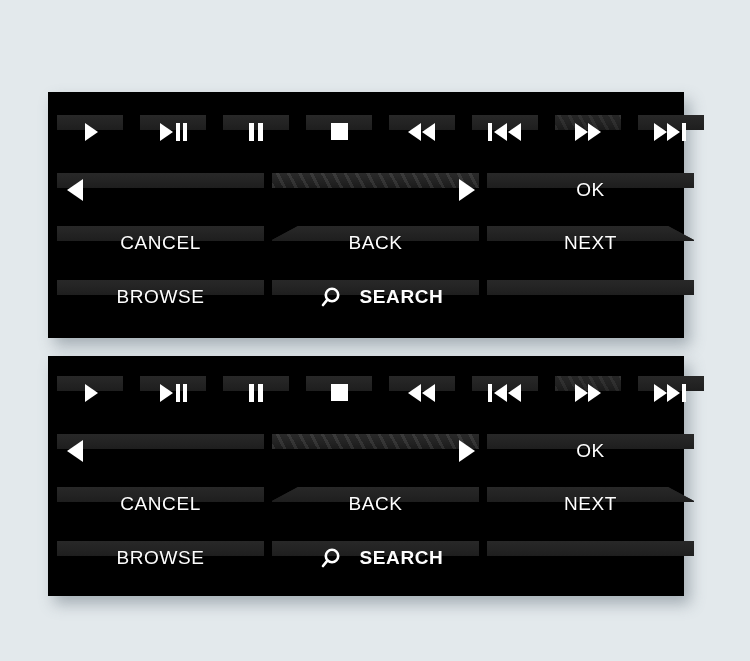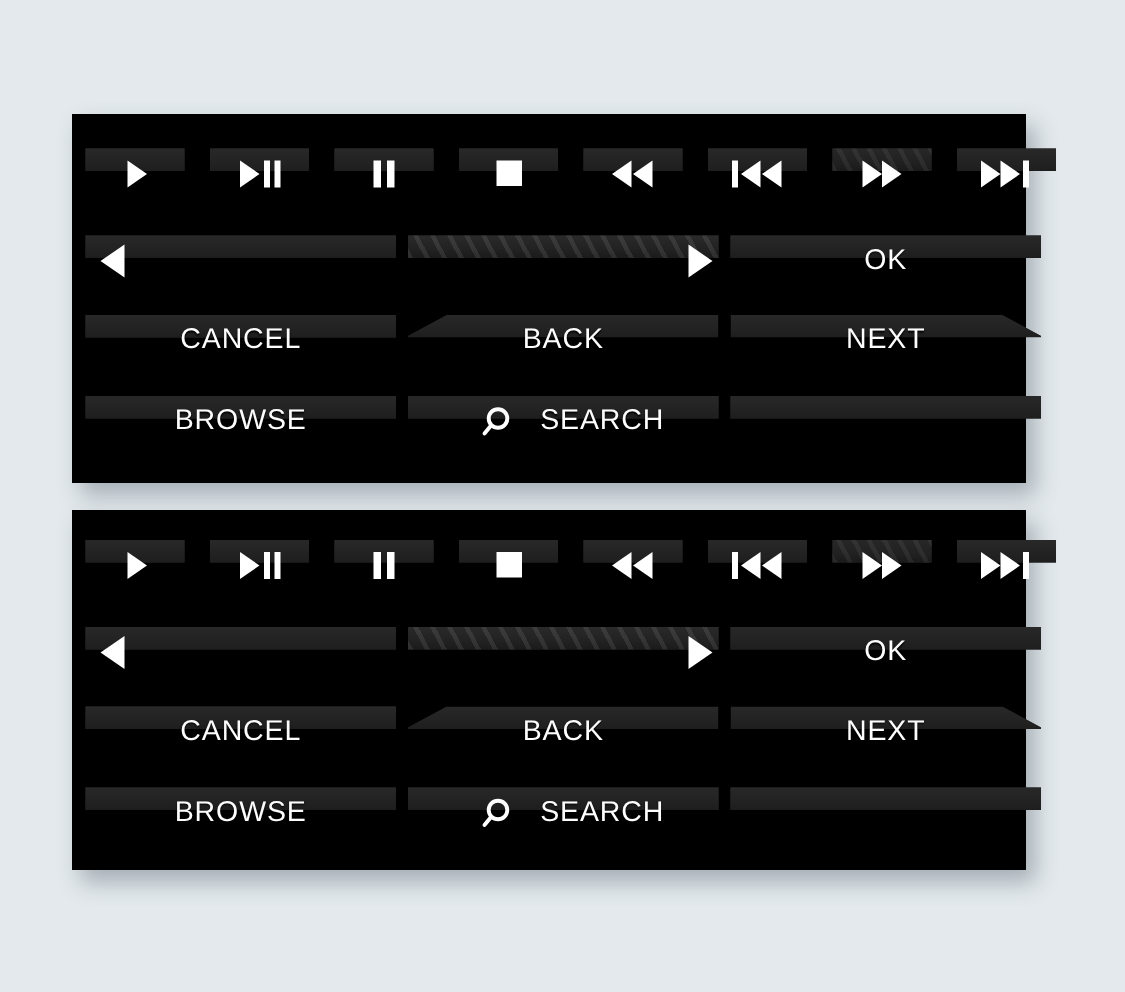--- a/index.html
+++ b/index.html
@@ -13,20 +13,21 @@
   }
   .stage{position:absolute;inset:0;}
 
   
   .panel{
     position:absolute;
     left:48px;
     width:636px;
     background:#000000;
     box-shadow:6px 8px 14px rgba(90,105,115,.45);
+    margin-top:16px;
   }
   .panel.p1{top:76px;height:246px;}
   .panel.p2{top:340px;height:240px;}
 
   
   .row{position:absolute;left:0;width:100%;}
 
   
   .btn{
     position:absolute;
@@ -85,21 +86,21 @@
     position:absolute;
     left:0;top:2px;width:100%;
     text-align:center;
     color:#fdfdfd;
     font-size:19px;
     letter-spacing:.6px;
     line-height:30px;
     font-family:"Liberation Sans", sans-serif;
     text-shadow:0 1px 1px rgba(0,0,0,.9);
   }
-  .label.with-icon{ padding-left:26px; }
+  .label.with-icon{ padding-left:26px;font-weight:bold; }
 
   
   .search-ico{
     position:absolute;
     left:48px;top:6px;
     width:22px;height:24px;
   }
 
   
   svg{display:block;}

